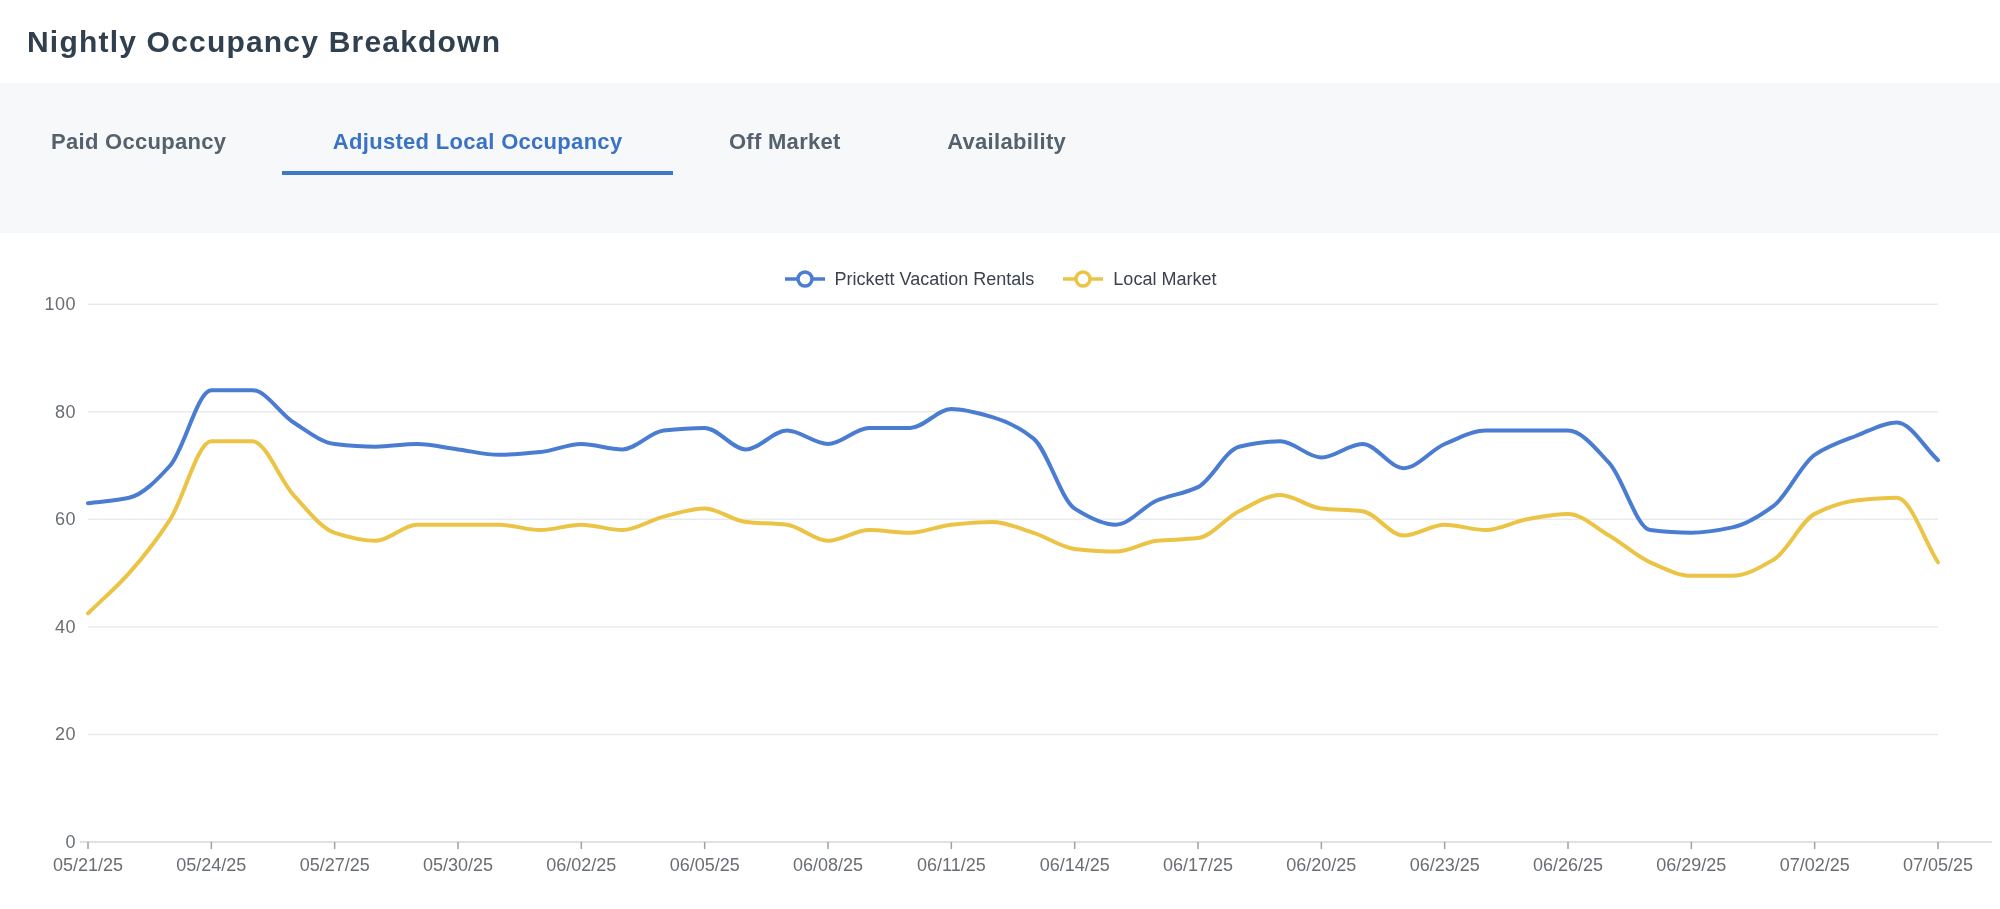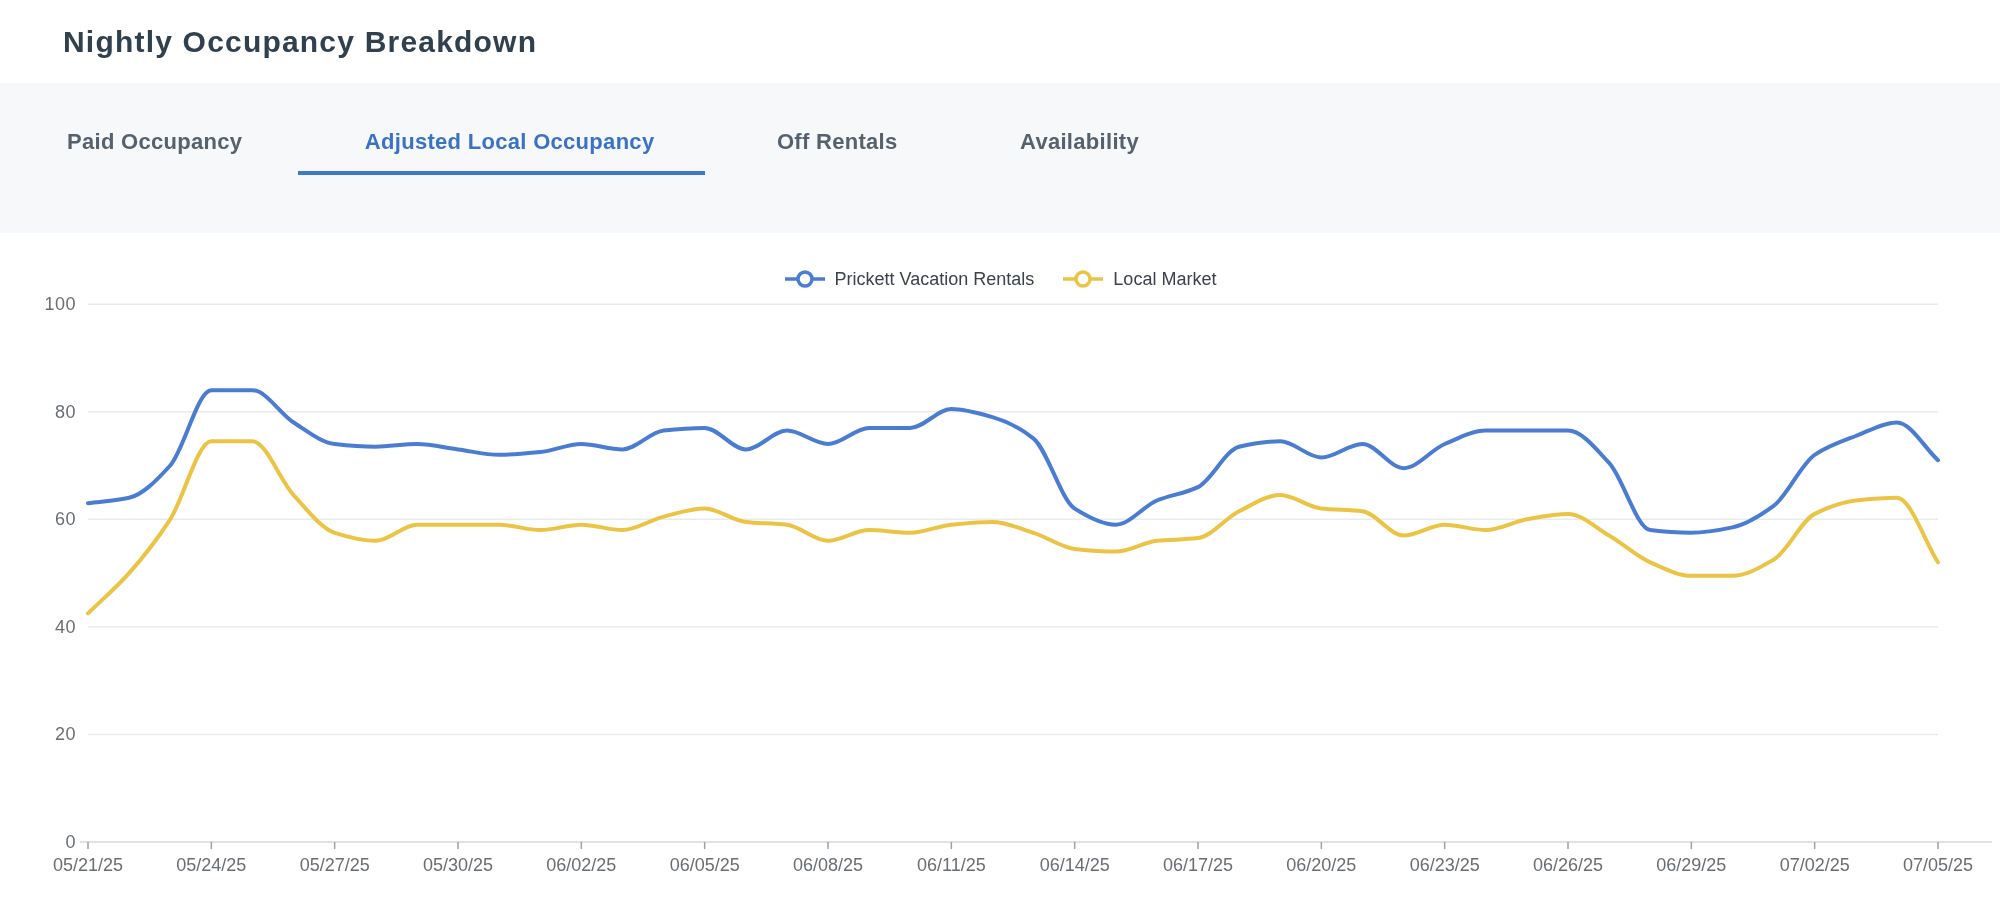--- a/index.html
+++ b/index.html
@@ -9,30 +9,29 @@
     font-family: "Liberation Sans", "DejaVu Sans", sans-serif;
     position: relative;
   }
   .header {
     height: 83px; background: #ffffff;
     display: flex; align-items: center; padding-left: 27px;
   }
   .page-title {
     font-size: 30px; font-weight: 600; letter-spacing: 1.2px;
     color: #30404f;
-    margin-left: 36px;
   }
   .tabbar {
     height: 150px; background: #f7f8fa;
     padding-top: 44px; padding-left: 0;
     white-space: nowrap;
   }
   .tab {
     display: inline-block; vertical-align: top;
-    padding: 2px 51px 16px 67px;
+    padding: 2px 51px 16px 51px;
     font-size: 22px; font-weight: 700; letter-spacing: 0.3px;
     line-height: 26px; color: #55626e; cursor: pointer;
     border-bottom: 4px solid transparent;
   }
   .tab.active { color: #3a72c4; border-bottom-color: #3f78cb; }
   .chart-section { position: relative; height: 676px; background: #ffffff; }
   .legend {
     position: absolute; top: 34px; left: 0; right: 0; height: 24px;
     display: flex; justify-content: center; align-items: center; gap: 28px;
     z-index: 2;
@@ -45,21 +44,21 @@
 </head>
 <body>
 
 <div class="header">
   <div class="page-title">Nightly Occupancy Breakdown</div>
 </div>
 
 <div class="tabbar">
   <div class="tab">Paid Occupancy</div>
   <div class="tab active">Adjusted Local Occupancy</div>
-  <div class="tab">Off Rentals</div>
+  <div class="tab">Off Market</div>
   <div class="tab">Availability</div>
 </div>
 
 <div class="chart-section">
   <div class="legend">
     <div class="legend-item">
       <svg width="42" height="18">
         <line x1="1" y1="9" x2="41" y2="9" stroke-width="3.5" stroke="#4a7dd1"></line>
         <circle cx="21" cy="9" r="7" fill="#ffffff" stroke-width="3.5" stroke="#4a7dd1"></circle>
       </svg>

